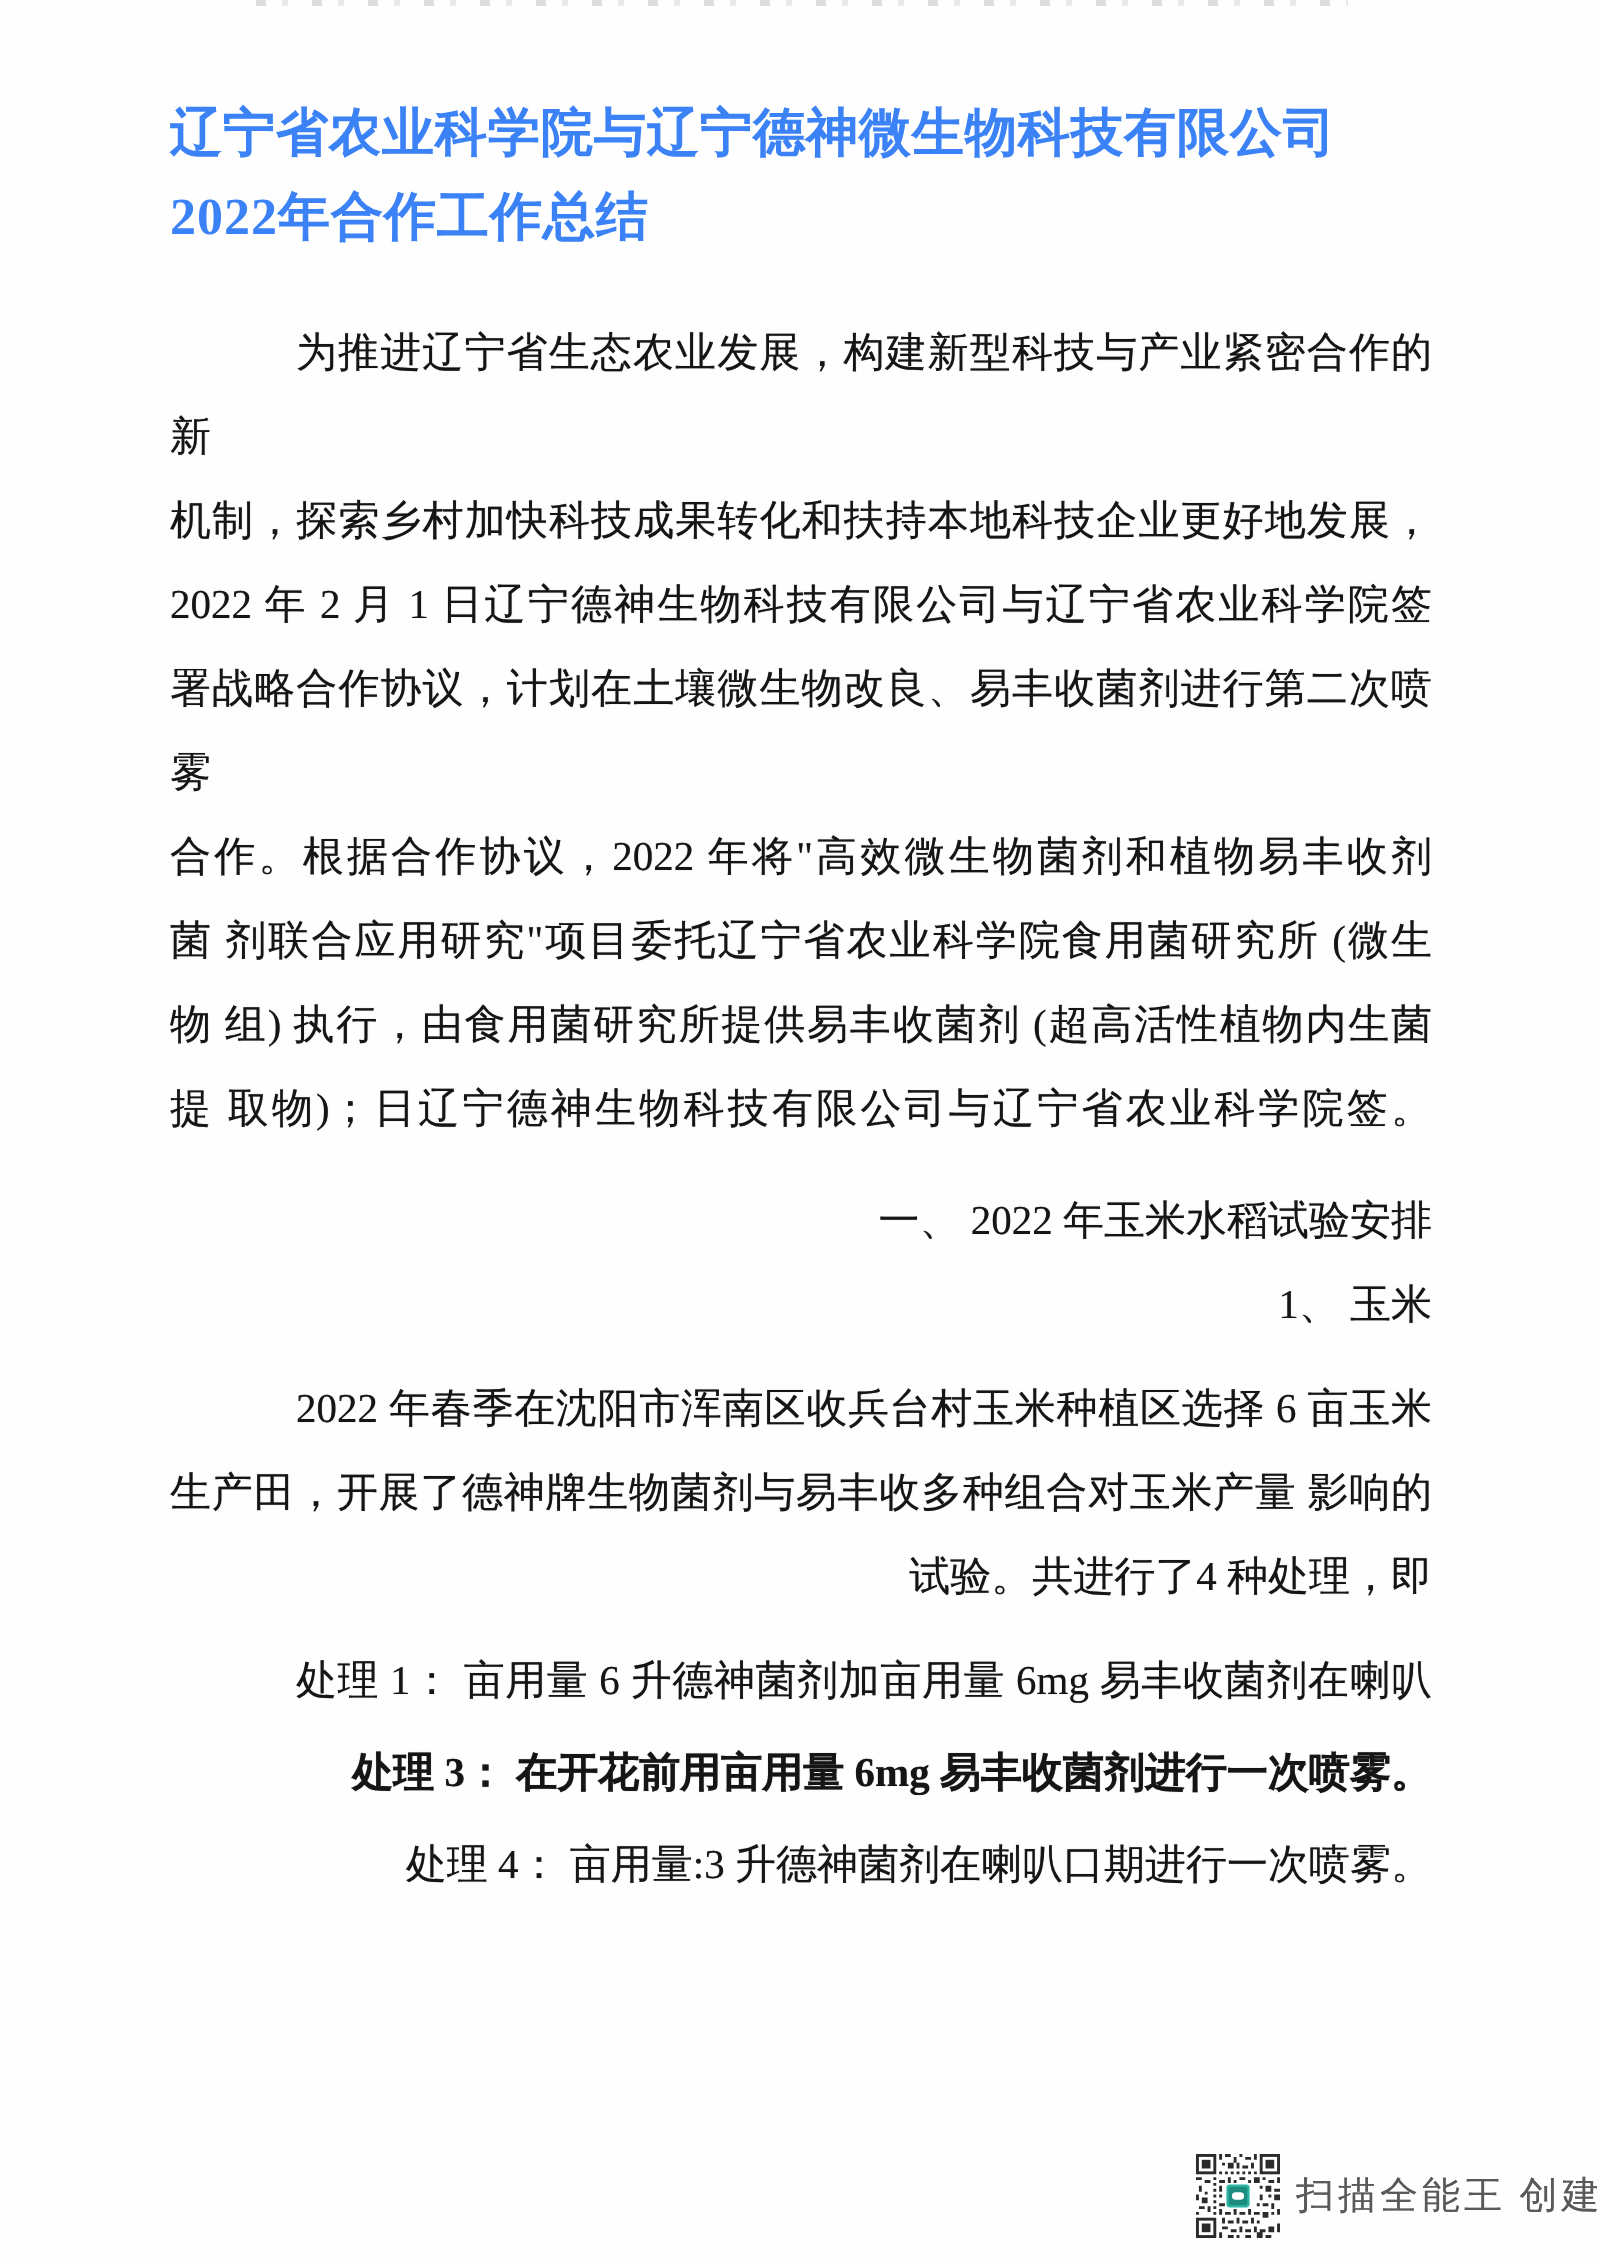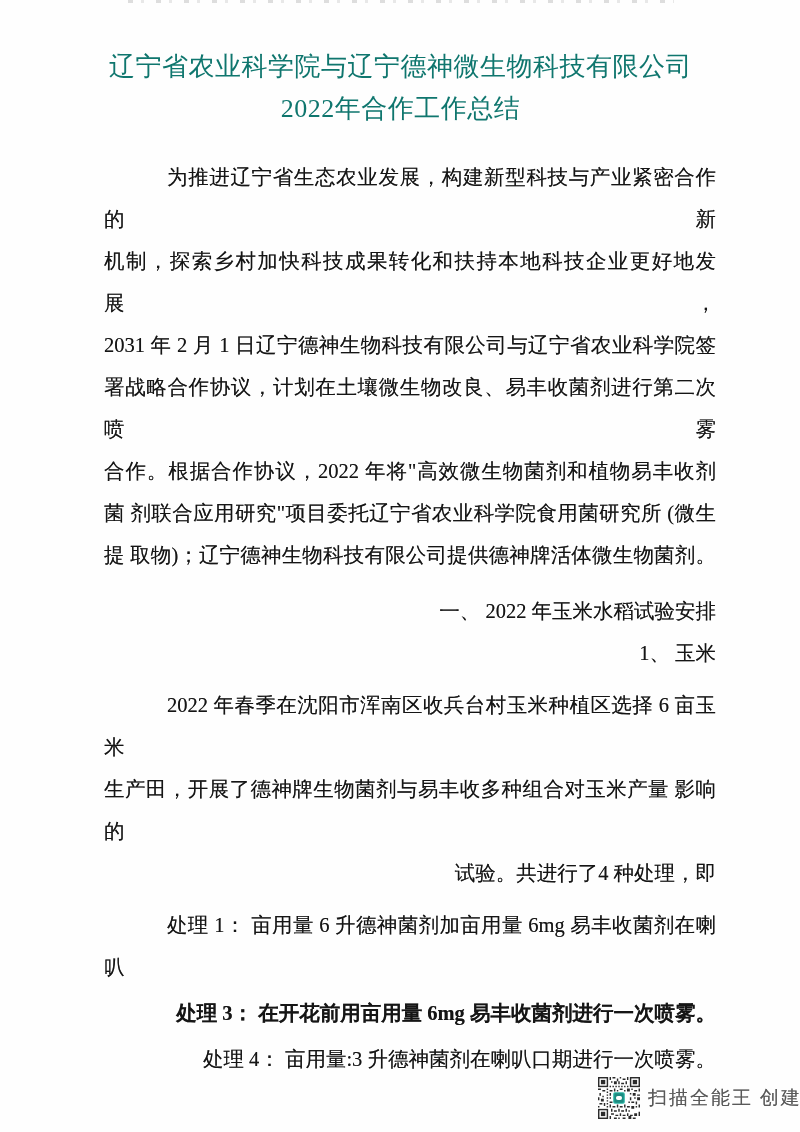--- a/index.html
+++ b/index.html
@@ -26,36 +26,35 @@
       #bdbdbd 0 5px, transparent 5px 13px,
       #d2d2d2 13px 16px, transparent 16px 28px);
     opacity: .5;
   }
   .page {
     padding: 46px 84px 0 85px;
   }
   .doc-title {
     margin: 0;
     font-size: 26px;
-    font-weight: 400;
+    font-weight: 700;
     line-height: 42px;
-    text-align: center;
+    text-align: left;
     letter-spacing: .5px;
-    color: #0f766e;
+    color: #3b82f6;
   }
   .ln {
     font-size: 20.5px;
     line-height: 42px;
     text-shadow: 0 0 .4px rgba(0,0,0,.55);
   }
   
   .j {
     text-align: justify;
     text-align-last: justify;
-    margin-left: 19px;
   }
   
   .l {
     text-align: right;
     white-space: nowrap;
   }
   .ind { text-indent: 63px; }
   .para { margin: 0; }
   .intro      { margin-top: 26px; }
   .heading1   { margin-top: 14px; }
@@ -92,25 +91,26 @@
 <div class="scan-artifact"></div>
 
 <div class="page">
 
   <h1 class="doc-title">辽宁省农业科学院与辽宁德神微生物科技有限公司</h1>
   <h1 class="doc-title">2022年合作工作总结</h1>
 
   <div class="para intro">
     <div class="ln j ind">为推进辽宁省生态农业发展，构建新型科技与产业紧密合作的新</div>
     <div class="ln j">机制，探索乡村加快科技成果转化和扶持本地科技企业更好地发展，</div>
-    <div class="ln j">2031 年 2 月 1 日辽宁德神生物科技有限公司与辽宁省农业科学院签</div>
+    <div class="ln j">2022 年 2 月 1 日辽宁德神生物科技有限公司与辽宁省农业科学院签</div>
     <div class="ln j">署战略合作协议，计划在土壤微生物改良、易丰收菌剂进行第二次喷雾</div>
     <div class="ln j">合作。根据合作协议，2022 年将"高效微生物菌剂和植物易丰收剂</div>
     <div class="ln j">菌 剂联合应用研究"项目委托辽宁省农业科学院食用菌研究所 (微生</div>
-    <div class="ln j">提 取物)；辽宁德神生物科技有限公司提供德神牌活体微生物菌剂。</div>
+    <div class="ln j">物 组) 执行，由食用菌研究所提供易丰收菌剂 (超高活性植物内生菌</div>
+    <div class="ln j">提 取物)；日辽宁德神生物科技有限公司与辽宁省农业科学院签。</div>
   </div>
 
   <div class="ln l heading1">一、 2022 年玉米水稻试验安排</div>
   <div class="ln l heading2">1、 玉米</div>
 
   <div class="para corn-para">
     <div class="ln j ind">2022 年春季在沈阳市浑南区收兵台村玉米种植区选择 6 亩玉米</div>
     <div class="ln j">生产田，开展了德神牌生物菌剂与易丰收多种组合对玉米产量 影响的</div>
     <div class="ln l">试验。共进行了4 种处理，即</div>
   </div>

